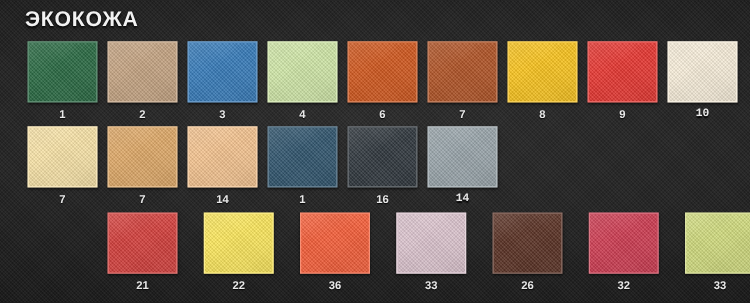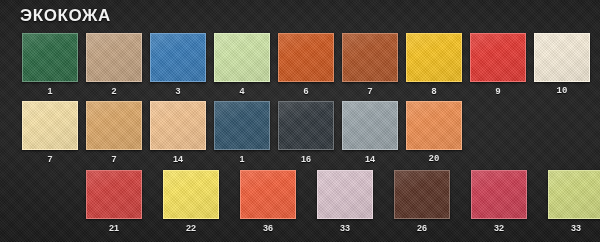--- a/index.html
+++ b/index.html
@@ -185,24 +185,20 @@
         <div class="swatch-label">1</div>
       </div>
       <div class="swatch-cell">
         <div class="swatch-chip" style="background-color: rgb(51, 58, 64);"></div>
         <div class="swatch-label">16</div>
       </div>
       <div class="swatch-cell">
         <div class="swatch-chip" style="background-color: rgb(154, 165, 171);"></div>
         <div class="swatch-label">14</div>
       </div>
-      <div class="swatch-cell">
-        <div class="swatch-chip" style="background-color: rgb(239, 144, 83);"></div>
-        <div class="swatch-label">20</div>
-      </div>
     </div>
   <div class="swatch-row" id="swatch-row-3">
       <div class="swatch-cell">
         <div class="swatch-chip" style="background-color: rgb(210, 66, 63);"></div>
         <div class="swatch-label">21</div>
       </div>
       <div class="swatch-cell">
         <div class="swatch-chip" style="background-color: rgb(249, 229, 95);"></div>
         <div class="swatch-label">22</div>
       </div>

